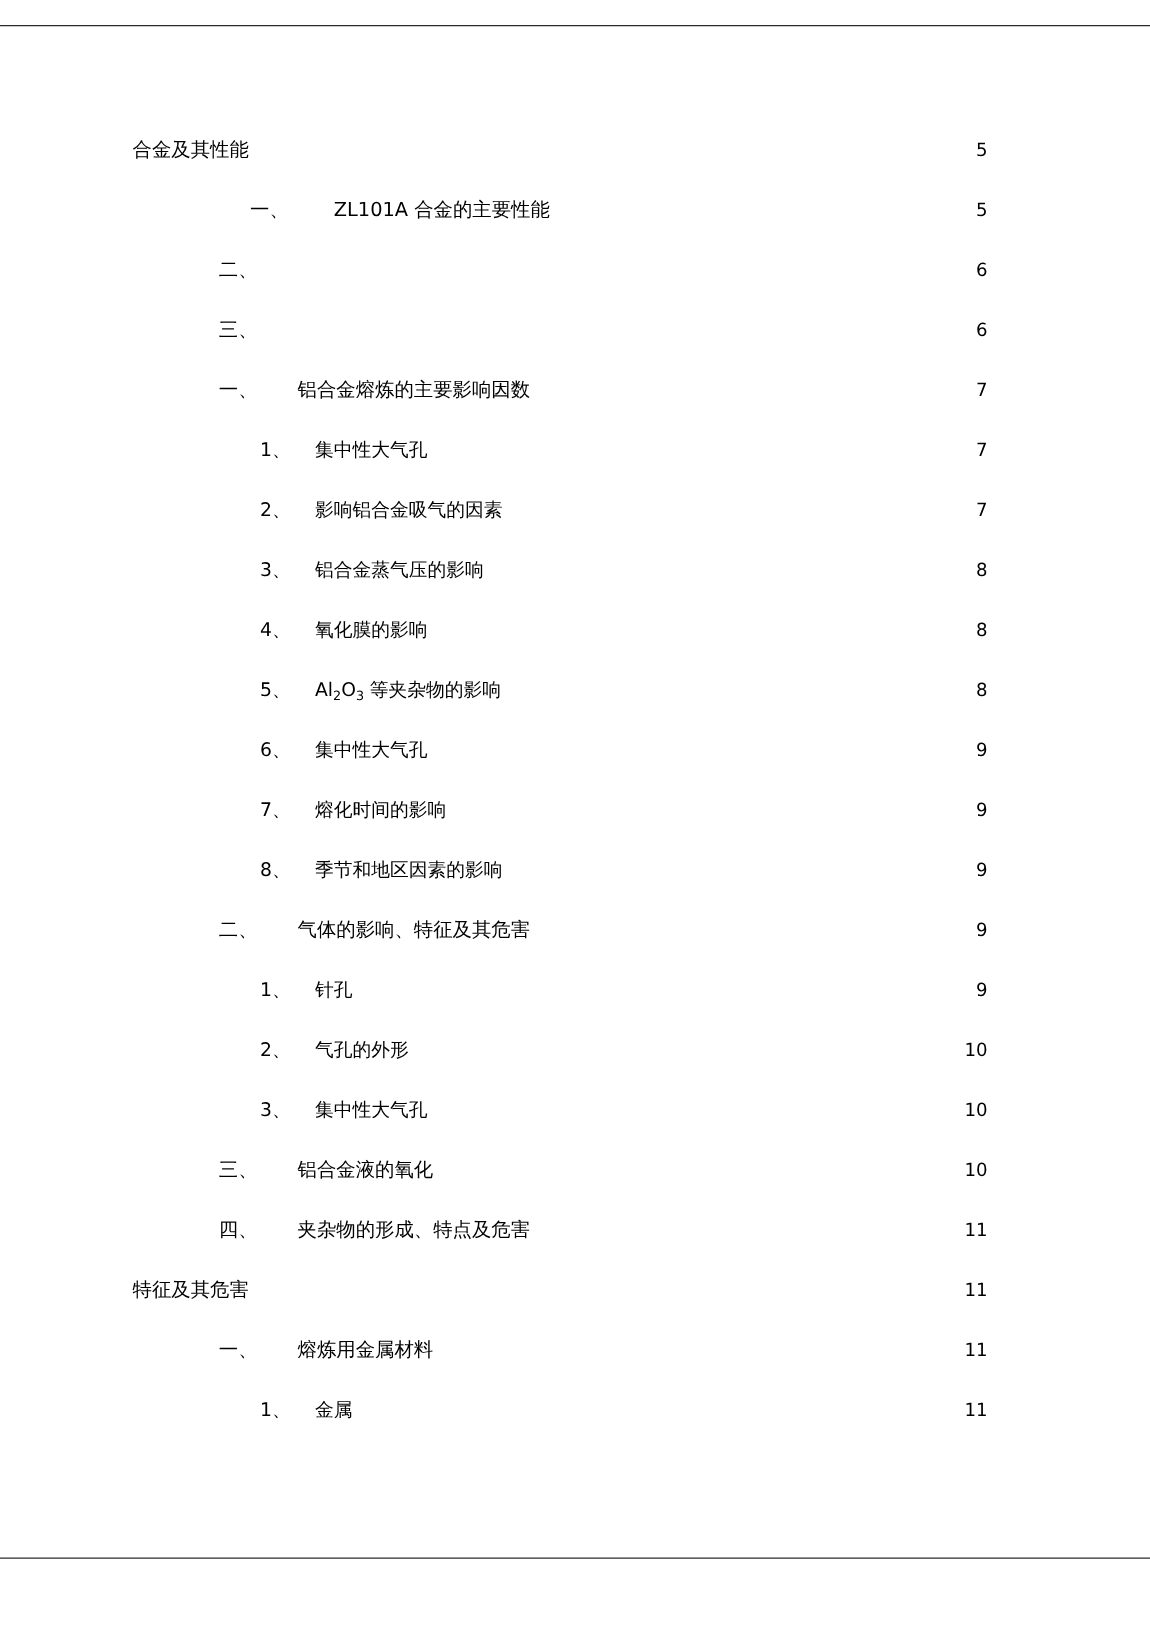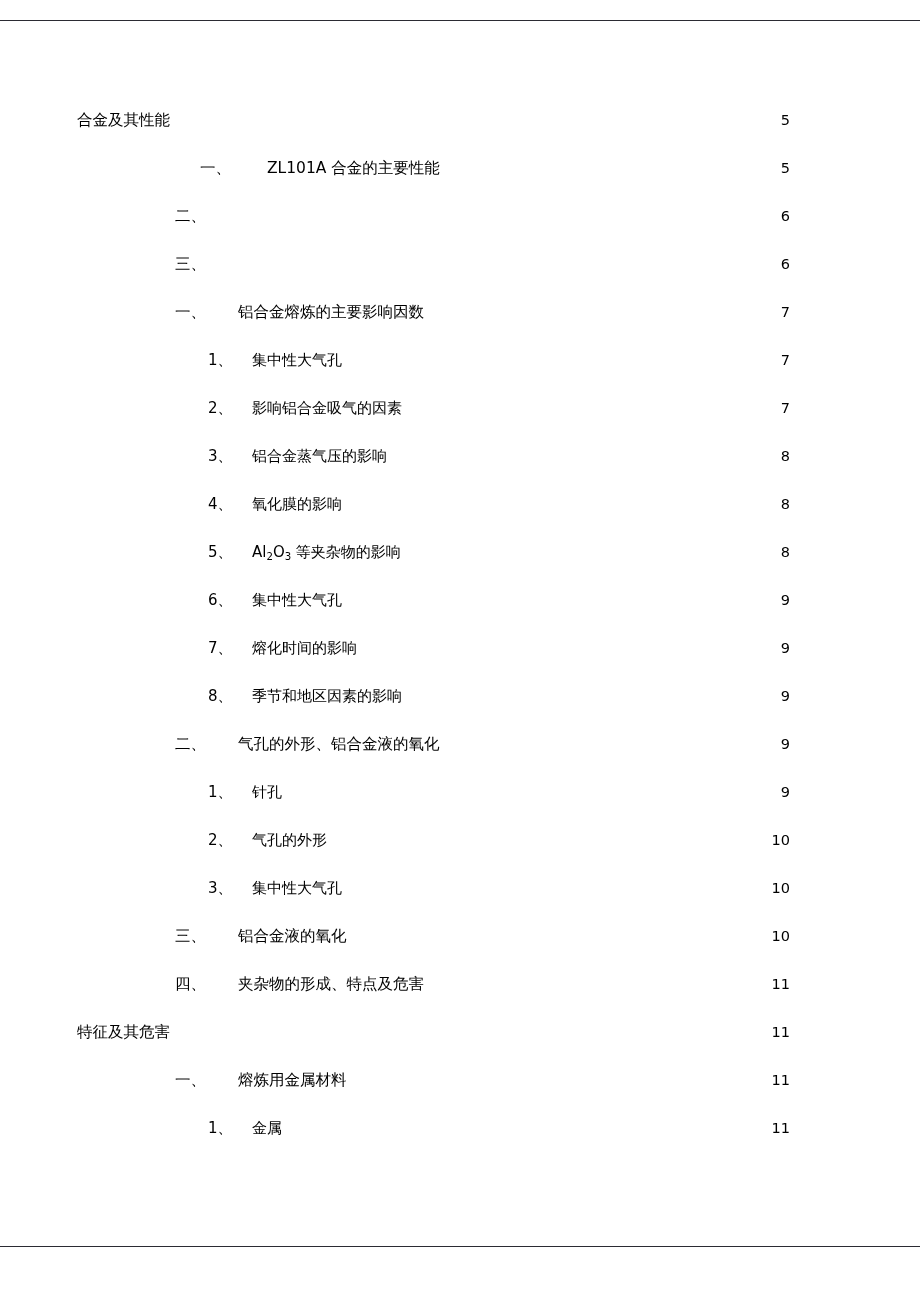--- a/index.html
+++ b/index.html
@@ -76,21 +76,21 @@
     bottom: 0.08em;
     white-space: nowrap;
   }
   .pageno {
     flex: 0 0 auto;
     text-align: right;
     padding-left: 1px;
   }
 
   
-  .lvl1 { padding-left: 77px; font-size: 15.5px; }
+  .lvl1 { padding-left: 106px; font-size: 15.5px; }
   .lvl1 .title { padding-right: 1px; }
   .lvl1 .pageno { font-size: 14.5px; }
 
   
   .lvl2 { padding-left: 175px; font-size: 15.5px; }
   .lvl2 .marker { width: 63px; }
   .lvl2 .title  { padding-right: 1px; }
   .lvl2 .pageno { font-size: 14.5px; }
 
   
@@ -193,21 +193,21 @@
       <span class="pageno">9</span>
     </div>
     <div class="toc-entry lvl3">
       <span class="marker">8、</span>
       <span class="title">季节和地区因素的影响</span>
       <span class="leader"></span>
       <span class="pageno">9</span>
     </div>
     <div class="toc-entry lvl2">
       <span class="marker">二、</span>
-      <span class="title">气孔的外形、铝合金液的氧化</span>
+      <span class="title">气体的影响、特征及其危害</span>
       <span class="leader"></span>
       <span class="pageno">9</span>
     </div>
     <div class="toc-entry lvl3">
       <span class="marker">1、</span>
       <span class="title">针孔</span>
       <span class="leader"></span>
       <span class="pageno">9</span>
     </div>
     <div class="toc-entry lvl3">

